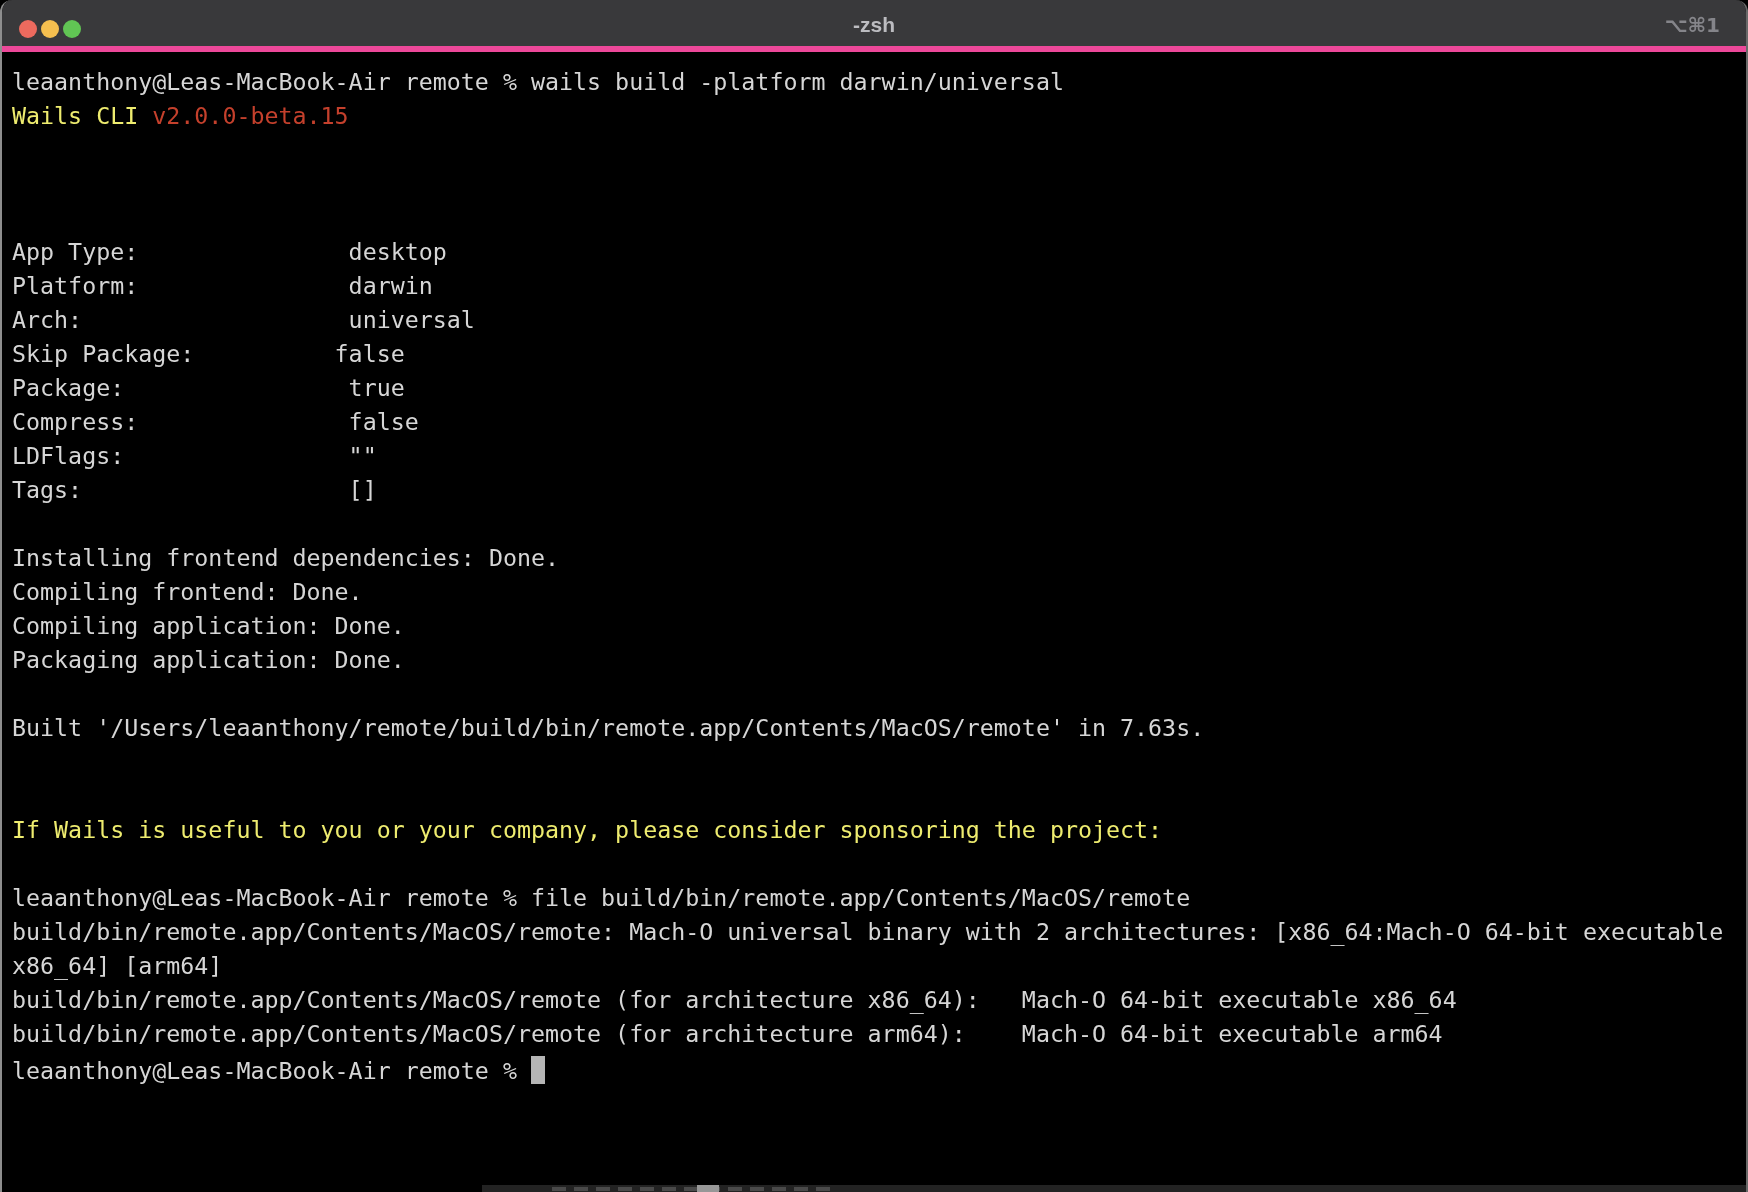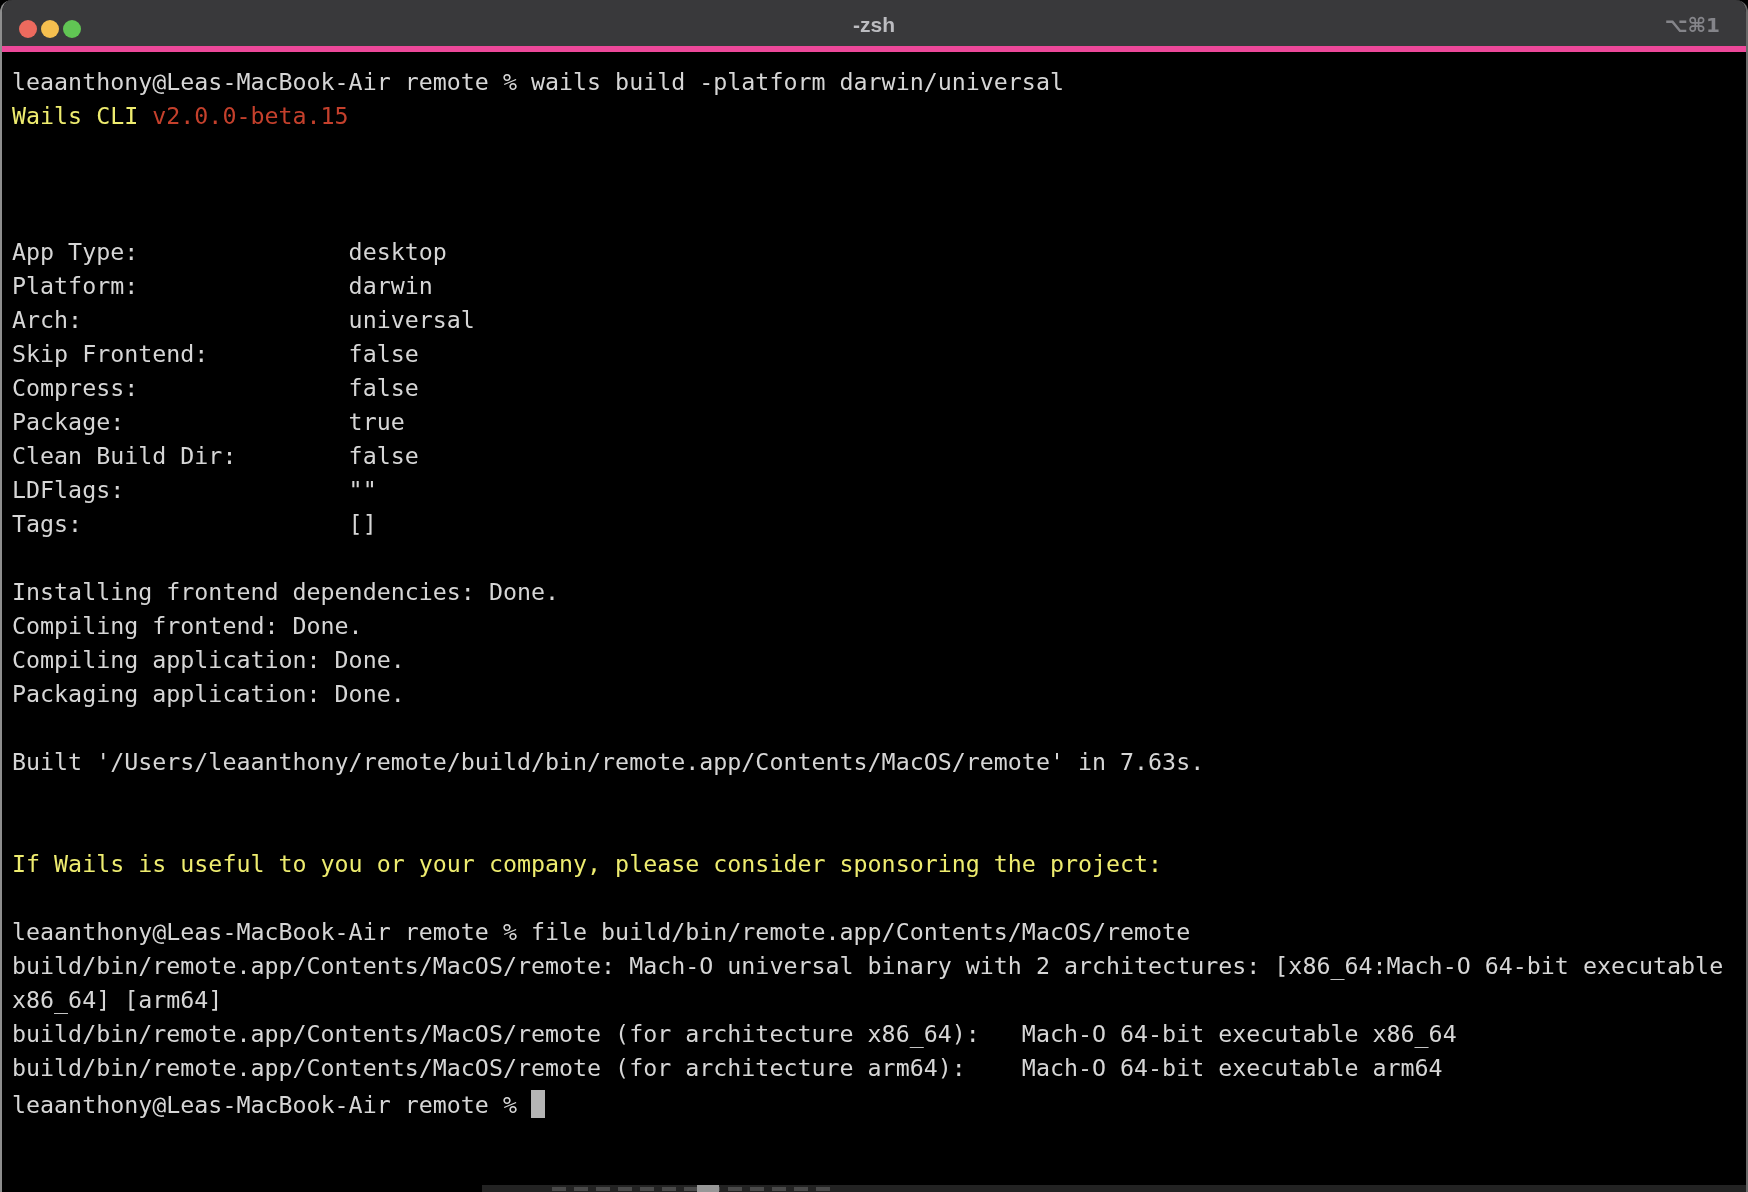--- a/index.html
+++ b/index.html
@@ -87,24 +87,23 @@
   </div>
   <div class="content">
       <div class="line"><span class="c-fg">leaanthony@Leas-MacBook-Air remote % wails build -platform darwin/universal</span></div>
       <div class="line"><span class="c-yellow">Wails CLI </span><span class="c-red">v2.0.0-beta.15</span></div>
       <div class="line"></div>
       <div class="line"></div>
       <div class="line"></div>
       <div class="line"><span class="c-fg">App Type:               desktop</span></div>
       <div class="line"><span class="c-fg">Platform:               darwin</span></div>
       <div class="line"><span class="c-fg">Arch:                   universal</span></div>
-      <div class="line"><span class="c-fg">Skip Frontend:          false</span></div>
+      <div class="line"><span class="c-fg">Skip Package:          false</span></div>
+      <div class="line"><span class="c-fg">Package:                true</span></div>
       <div class="line"><span class="c-fg">Compress:               false</span></div>
-      <div class="line"><span class="c-fg">Package:                true</span></div>
-      <div class="line"><span class="c-fg">Clean Build Dir:        false</span></div>
       <div class="line"><span class="c-fg">LDFlags:                ""</span></div>
       <div class="line"><span class="c-fg">Tags:                   []</span></div>
       <div class="line"></div>
       <div class="line"><span class="c-fg">Installing frontend dependencies: Done.</span></div>
       <div class="line"><span class="c-fg">Compiling frontend: Done.</span></div>
       <div class="line"><span class="c-fg">Compiling application: Done.</span></div>
       <div class="line"><span class="c-fg">Packaging application: Done.</span></div>
       <div class="line"></div>
       <div class="line"><span class="c-fg">Built '/Users/leaanthony/remote/build/bin/remote.app/Contents/MacOS/remote' in 7.63s.</span></div>
       <div class="line"></div>

